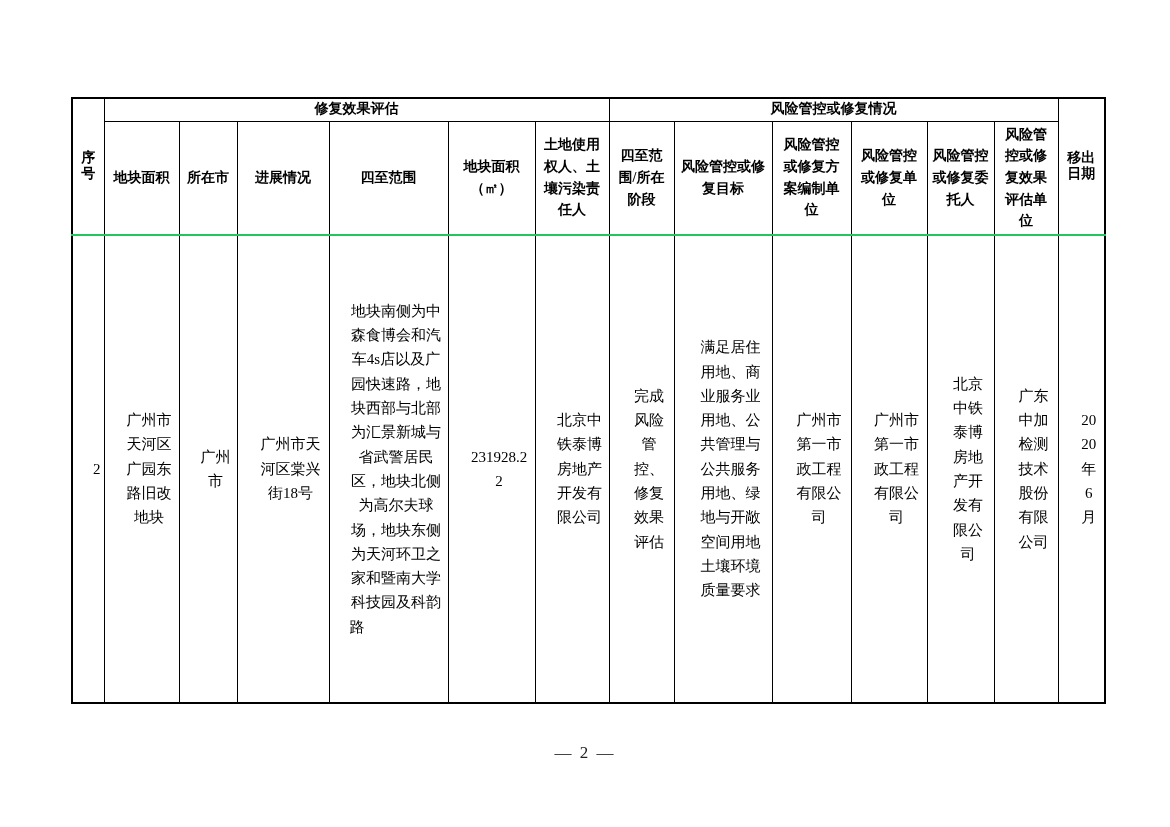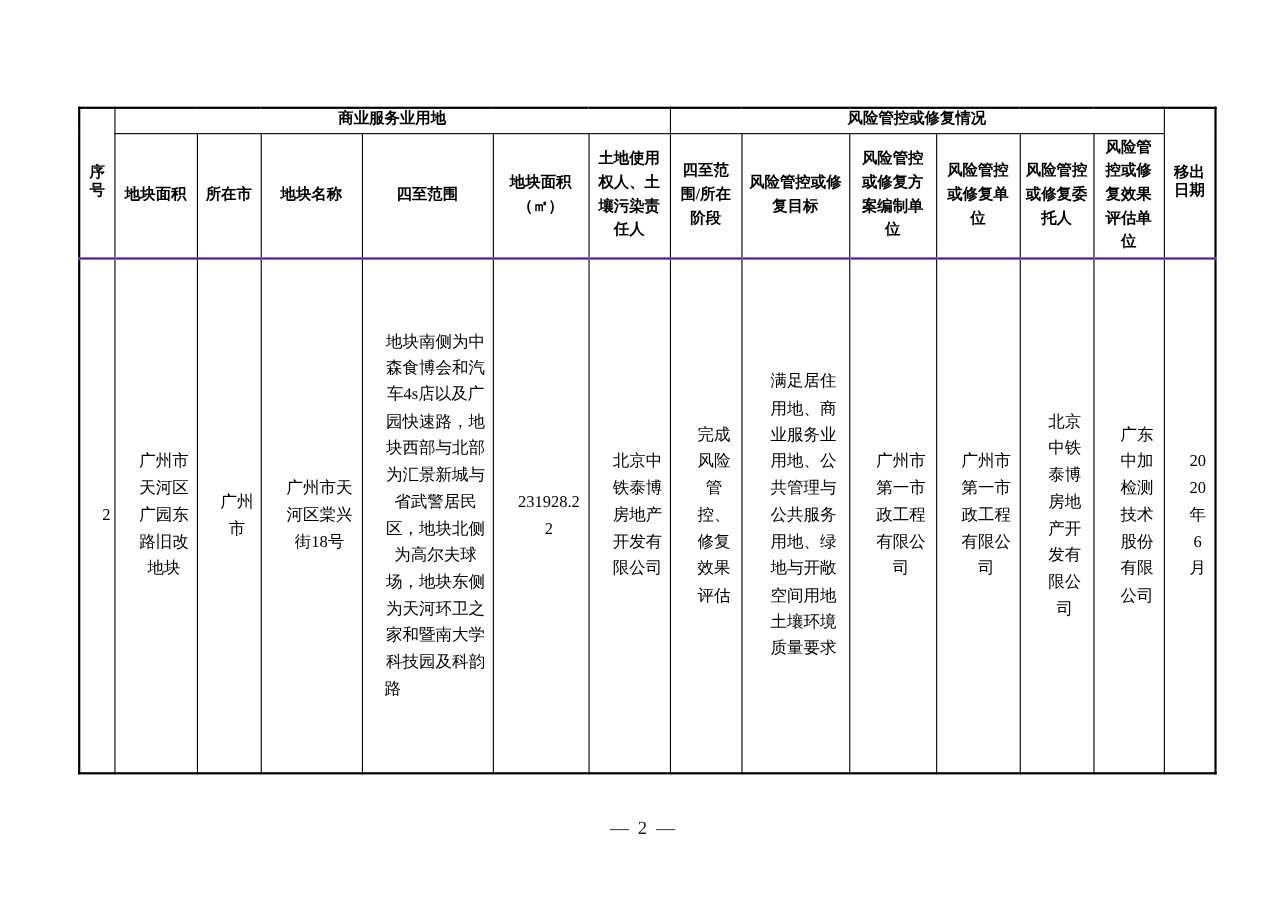--- a/index.html
+++ b/index.html
@@ -35,21 +35,21 @@
   .doc-table th {
     font-weight: bold;
     font-size: 14px;
     line-height: 1.55;
   }
   tr.group-row { height: 23px; }
   tr.group-row th { line-height: 1.2; padding: 0 4px; }
   tr.header-row { height: 112px; }
   tr.data-row { height: 468px; }
   tr.data-row td {
-    border-top: 2px solid #4c1d95;
+    border-top: 2px solid #22c55e;
     font-size: 15px;
     line-height: 1.62;
     padding-left: 20px;
   }
   
   .jc {
     text-align: justify;
     text-align-last: center;
     text-justify: inter-character;
     margin-top: 16px;
@@ -89,28 +89,28 @@
     <col style="width:98px">
       <col style="width:79px">
       <col style="width:76px">
       <col style="width:67px">
     <col style="width:64px">
       <col style="width:47px">
   </colgroup>
   <tbody>
       <tr class="group-row">
     <th rowspan="2">序号</th>
-    <th colspan="6">商业服务业用地</th>
+    <th colspan="6">修复效果评估</th>
     <th colspan="6">风险管控或修复情况</th>
     <th rowspan="2">移出日期</th>
   </tr>
   <tr class="header-row">
     <th>地块面积</th>
     <th>所在市</th>
-    <th>地块名称</th>
+    <th>进展情况</th>
     <th>四至范围</th>
     <th>地块面积（㎡）</th>
     <th>土地使用权人、土壤污染责任人</th>
     <th>四至范围/所在阶段</th>
     <th>风险管控或修复目标</th>
     <th>风险管控或修复方案编制单位</th>
     <th>风险管控或修复单位</th>
     <th>风险管控或修复委托人</th>
     <th>风险管控或修复效果评估单位</th>
   </tr>

